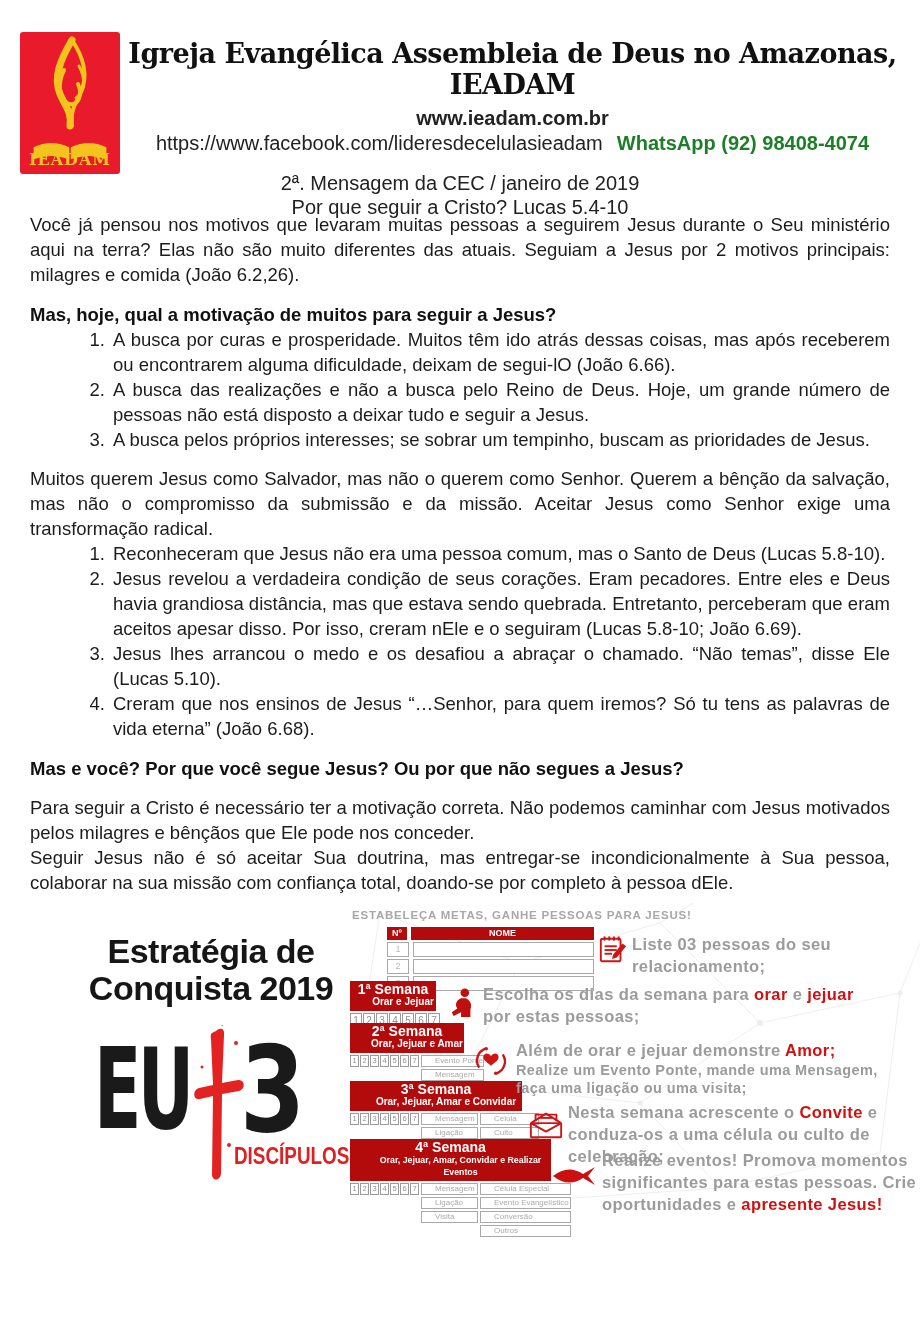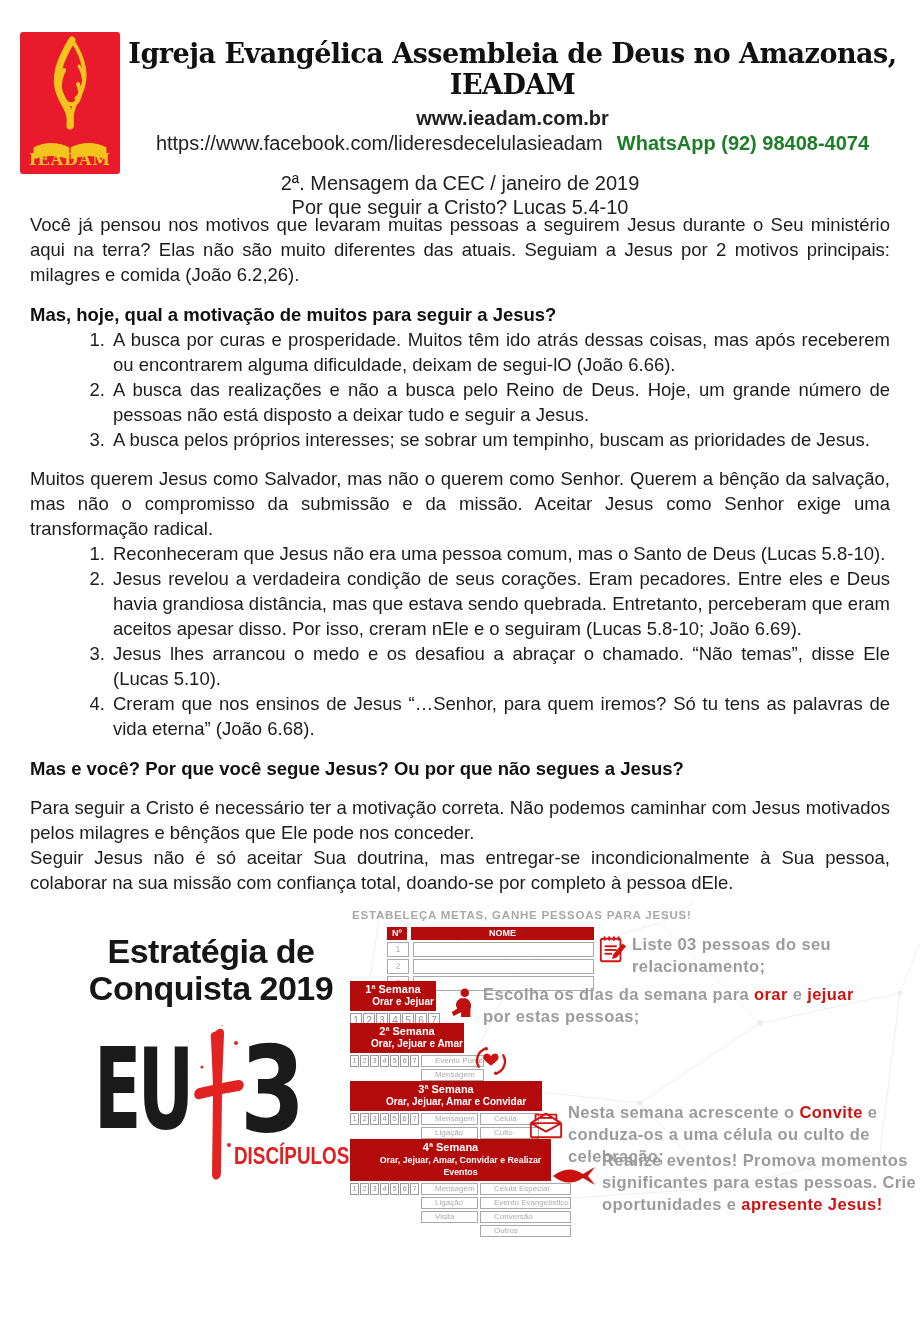--- a/index.html
+++ b/index.html
@@ -45,36 +45,36 @@
   .names-table{left:348px;top:24px;width:246px;}
   .trow{display:flex;gap:4px;margin-bottom:2px;padding-left:39px;}
   .tcell-num{width:20px;text-align:center;font-size:9px;}
   .tcell-name{flex:1;font-size:9px;text-align:center;}
   .thead .tcell-num,.thead .tcell-name{background:#b30b0b;color:#fff;font-weight:bold;height:13px;line-height:13px;}
   .tbody-row .tcell-num{border:1px solid #a9a9a9;color:#b9b9b9;height:13px;line-height:13px;background:#fff;}
   .tbody-row .tcell-name{border:1px solid #a9a9a9;height:13px;background:#fff;}
 
   .week{z-index:1;position:absolute;left:350px;}
   .week-head{background:#b30b0b;color:#fff;text-align:center;font-weight:bold;padding:2px 0 3px 0;}
-  .week-head .l1{font-size:11px;line-height:13px;}
+  .week-head .l1{font-size:14px;line-height:13px;}
   .week-head .l2{font-size:10px;line-height:12px;padding-left:20px;}
   .week-body{display:flex;align-items:flex-start;margin-top:2px;gap:2px;}
   .days{display:flex;gap:1px;}
   .day{border:1px solid #9a9a9a;background:#fff;color:#8f8f8f;text-align:center;}
   .w1 .day{width:10px;height:14px;font-size:10px;line-height:14px;}
   .wsm .day{width:7px;height:10px;font-size:7.5px;line-height:10px;}
   .wcol{display:flex;flex-direction:column;gap:2px;}
   .wbox{border:1px solid #a9a9a9;background:#fff;color:#ababab;font-size:8px;line-height:10px;
         height:10px;padding:0 0 0 13px;overflow:hidden;white-space:nowrap;}
   .w1{top:78px;width:86px;}
   .w2{top:120px;width:200px;}
   .w3{top:178px;width:200px;}
   .w4{top:236px;width:210px;}
   .w2 .week-head{width:114px;}
-  .w3 .week-head{width:192px;}
+  .w3 .week-head{width:172px;}
   .w4 .week-head{width:201px;}
   .w4 .week-head .l2{font-size:8.8px;}
   .w2 .wbox{width:48px;}
   .w3 .wcol1 .wbox,.w4 .wcol1 .wbox{width:42px;}
   .w3 .wcol2 .wbox{width:44px;}
   .w4 .wcol2 .wbox{width:76px;}
 
   .tip{color:#9b9b9b;font-weight:bold;font-size:16.5px;line-height:22px;letter-spacing:0.4px;}
   .tip .red{color:#cf1111;}
   .tip .sub{font-size:14.5px;line-height:18px;}
@@ -337,20 +337,27 @@
       <svg width="34" height="32" viewBox="0 0 36 32">
         <path d="M18 11 C16 7 10 7 10 12 C10 16 15 18 18 21 C21 18 26 16 26 12 C26 7 20 7 18 11 Z" fill="#cf1414"></path>
         <g stroke="#cf1414" stroke-width="2.5" fill="none" stroke-linecap="round">
           <path d="M5 22 C1 15 4 6 12 3"></path>
           <path d="M31 10 C35 17 32 26 24 29"></path>
         </g>
         <circle cx="13" cy="3" r="1.8" fill="#cf1414"></circle>
         <circle cx="23" cy="29" r="1.8" fill="#cf1414"></circle>
       </svg>
     </div>
+    <div class="abs tip tip3">
+      <div>
+        <span>Além de orar e jejuar demonstre </span><span class="red">Amor;</span>
+      </div>
+      <div class="sub">Realize um Evento Ponte, mande uma Mensagem,</div>
+      <div class="sub">faça uma ligação ou uma visita;</div>
+    </div>
 
     <div class="icon icon-envelope">
       <svg width="36" height="32" viewBox="0 0 38 32">
         <g stroke="#cf1414" stroke-width="2" fill="none" stroke-linejoin="round">
           <path d="M3 14 L19 4 L35 14"></path>
           <path d="M8 12 V5 H30 V12"></path>
           <line x1="12" y1="8.5" x2="26" y2="8.5"></line>
           <rect x="3" y="14" width="32" height="15" rx="1"></rect>
           <path d="M3 14 L19 23 L35 14"></path>
         </g>

